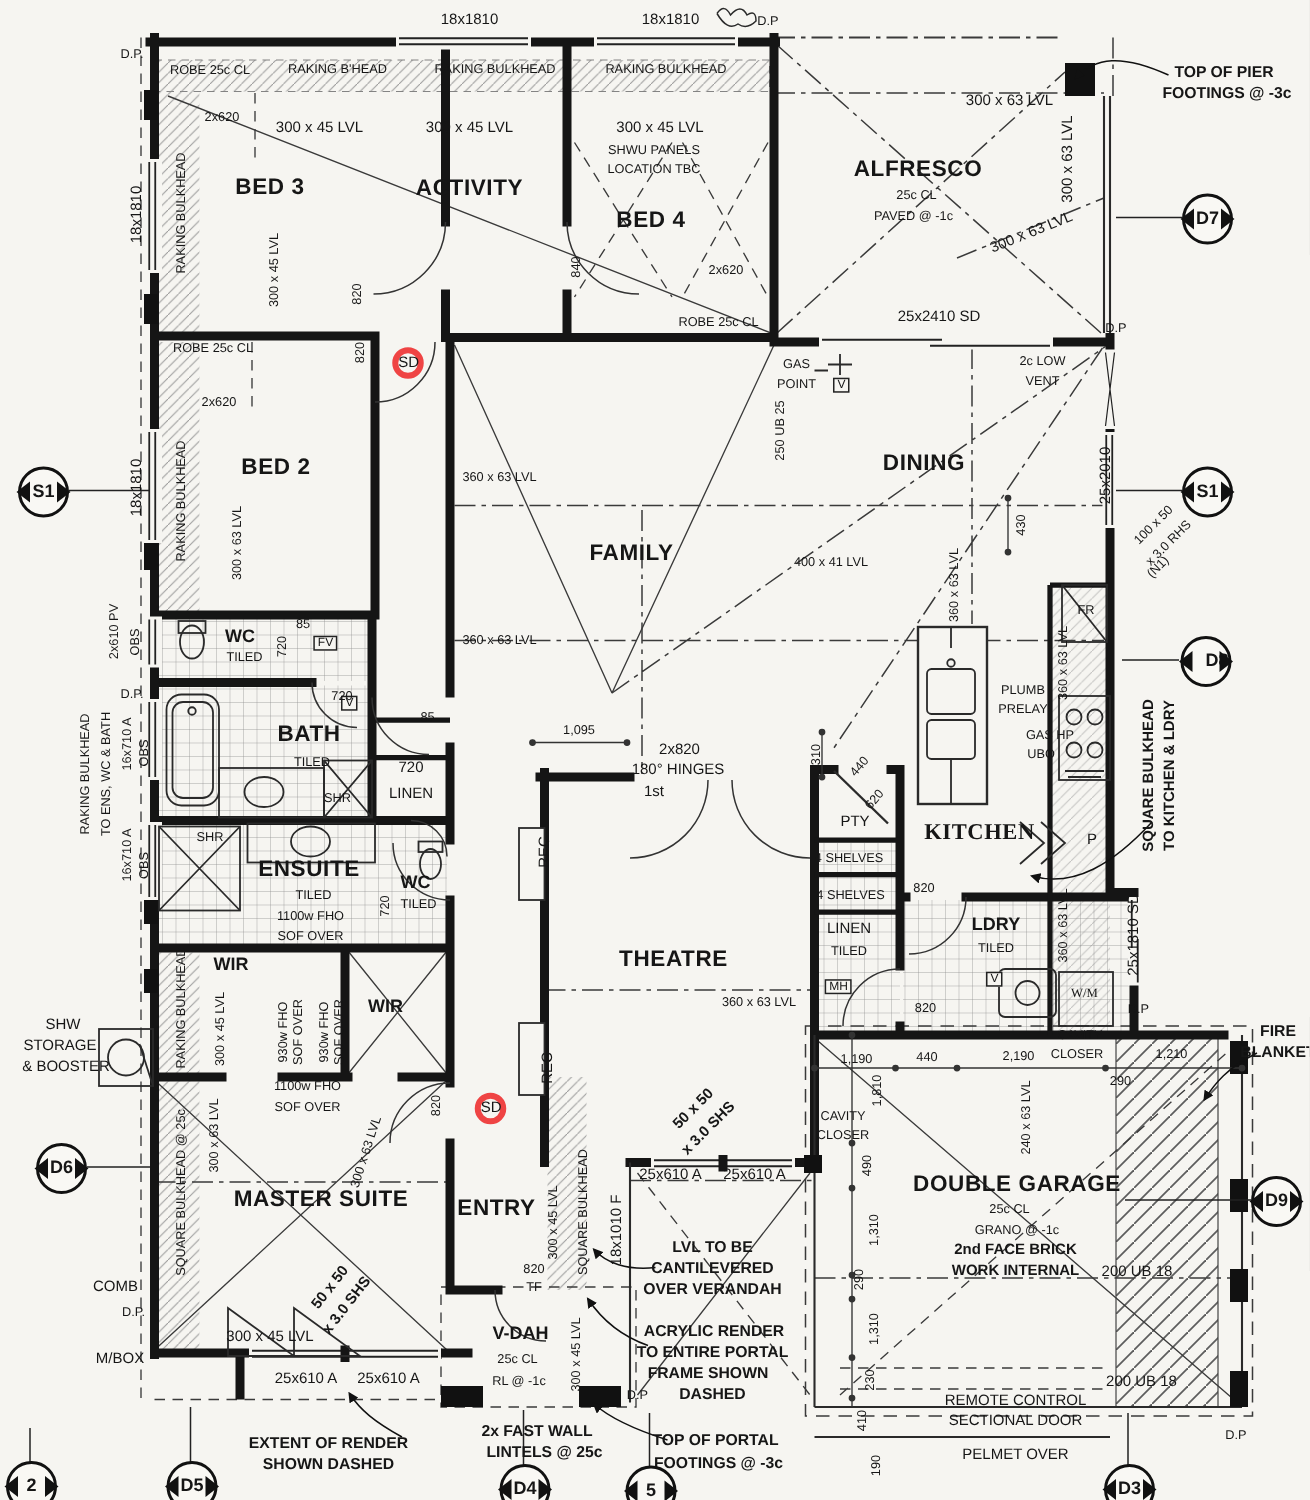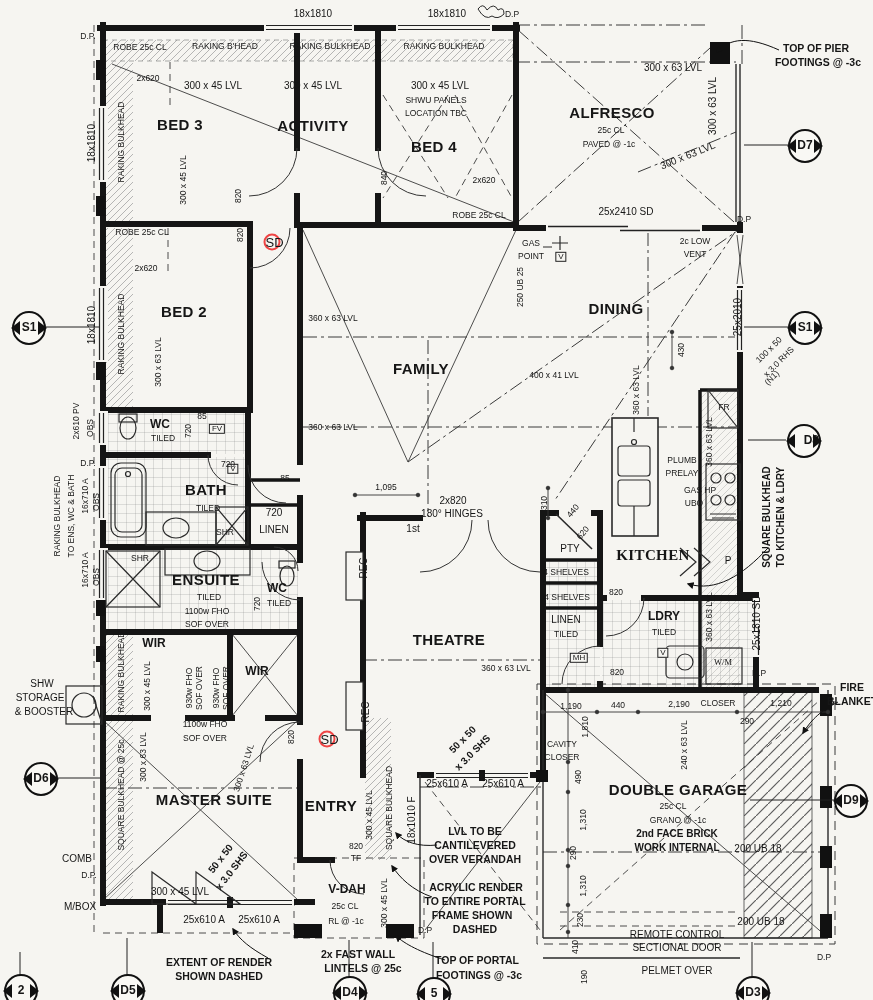--- a/index.html
+++ b/index.html
@@ -7,21 +7,21 @@
          font-family:"Liberation Sans",sans-serif;color:#161616;}
   #plan-svg{position:absolute;left:0;top:0;}
   .lb{position:absolute;transform:translate(-50%,-50%);white-space:nowrap;color:#161616;line-height:1.05;}
   .lab{font-size:10px;}
   .lab2{font-size:10px;font-weight:bold;}
   .sm{font-size:8.5px;}
   .ann{font-size:10.5px;font-weight:bold;}
   .room{font-size:15px;font-weight:bold;letter-spacing:.4px;}
   .room2{font-size:12px;font-weight:bold;}
   .box{font-size:8px;border:1px solid #222;padding:0 2px;background:#f6f5f1;}
-  .circ{font-size:13px;border:2px solid #ef4444;border-radius:50%;width:13px;height:13px;
+  .circ{font-size:10px;border:4px solid #ef4444;border-radius:50%;width:13px;height:13px;
         line-height:13px;text-align:center;}
   .mk{position:absolute;width:30px;height:30px;margin:-16px 0 0 -16px;border:2px solid #111;
       border-radius:50%;background:#f9f8f4;text-align:center;line-height:28px;
       font-size:12px;font-weight:bold;z-index:5;}
   .mk::before{content:"";position:absolute;left:-10px;top:8px;border:7px solid transparent;
       border-right:9px solid #111;}
   .mk::after{content:"";position:absolute;right:-10px;top:8px;border:7px solid transparent;
       border-left:9px solid #111;}
 </style>
 </head>
@@ -305,35 +305,35 @@
       <div class="lb sm" style="left: 207px; top: 611px;">1100w FHO</div>
       <div class="lb sm" style="left: 207px; top: 624px;">SOF OVER</div>
       <div class="lb room2" style="left: 277px; top: 588px;">WC</div>
       <div class="lb sm" style="left: 279px; top: 603px;">TILED</div>
       <div class="lb sm" style="left: 257px; top: 604px; transform: translate(-50%, -50%) rotate(-90deg);">720</div>
       <div class="lb sm" style="left: 85px; top: 570px; transform: translate(-50%, -50%) rotate(-90deg);">16x710 A</div>
       <div class="lb sm" style="left: 96px; top: 577px; transform: translate(-50%, -50%) rotate(-90deg);">OBS</div>
       <div class="lb sm" style="left: 386px; top: 487px;">1,095</div>
       <div class="lb lab" style="left: 453px; top: 501px;">2x820</div>
       <div class="lb lab" style="left: 452px; top: 514px;">180° HINGES</div>
-      <div class="lb lab" style="left: 413px; top: 529px;">1st</div>
+      <div class="lb lab" style="left: 436px; top: 529px;">1st</div>
       <div class="lb sm" style="left: 544px; top: 503px; transform: translate(-50%, -50%) rotate(-90deg);">310</div>
       <div class="lb sm" style="left: 573px; top: 511px; transform: translate(-50%, -50%) rotate(-50deg);">440</div>
       <div class="lb sm" style="left: 583px; top: 533px; transform: translate(-50%, -50%) rotate(-50deg);">620</div>
       <div class="lb lab" style="left: 570px; top: 549px;">PTY</div>
       <div class="lb lab" style="left: 364px; top: 568px; transform: translate(-50%, -50%) rotate(-90deg);">REC</div>
       <div class="lb lab" style="left: 366px; top: 712px; transform: translate(-50%, -50%) rotate(-90deg);">REC</div>
       <div class="lb sm" style="left: 566px; top: 572px;">4 SHELVES</div>
       <div class="lb sm" style="left: 567px; top: 597px;">4 SHELVES</div>
       <div class="lb sm" style="left: 616px; top: 592px;">820</div>
       <div class="lb lab" style="left: 566px; top: 620px;">LINEN</div>
       <div class="lb sm" style="left: 566px; top: 634px;">TILED</div>
       <div class="lb room" style="left: 449px; top: 640px;">THEATRE</div>
       <div class="lb sm" style="left: 506px; top: 668px;">360 x 63 LVL</div>
-      <div class="lb box" style="left: 579px; top: 658px;">MH</div>
+      <div class="lb box" style="left: 559px; top: 658px;">MH</div>
       <div class="lb sm" style="left: 617px; top: 672px;">820</div>
       <div class="lb room2" style="left: 664px; top: 616px;">LDRY</div>
       <div class="lb sm" style="left: 664px; top: 632px;">TILED</div>
       <div class="lb room" style="left: 653px; top: 556px; font-family: Liberation Serif, serif;">KITCHEN</div>
       <div class="lb lab" style="left: 728px; top: 561px;">P</div>
       <div class="lb sm" style="left: 682px; top: 460px;">PLUMB</div>
       <div class="lb sm" style="left: 682px; top: 473px;">PRELAY</div>
       <div class="lb sm" style="left: 700px; top: 490px;">GAS HP</div>
       <div class="lb sm" style="left: 694px; top: 503px;">UBO</div>
       <div class="lb sm" style="left: 724px; top: 407px;">FR</div>

